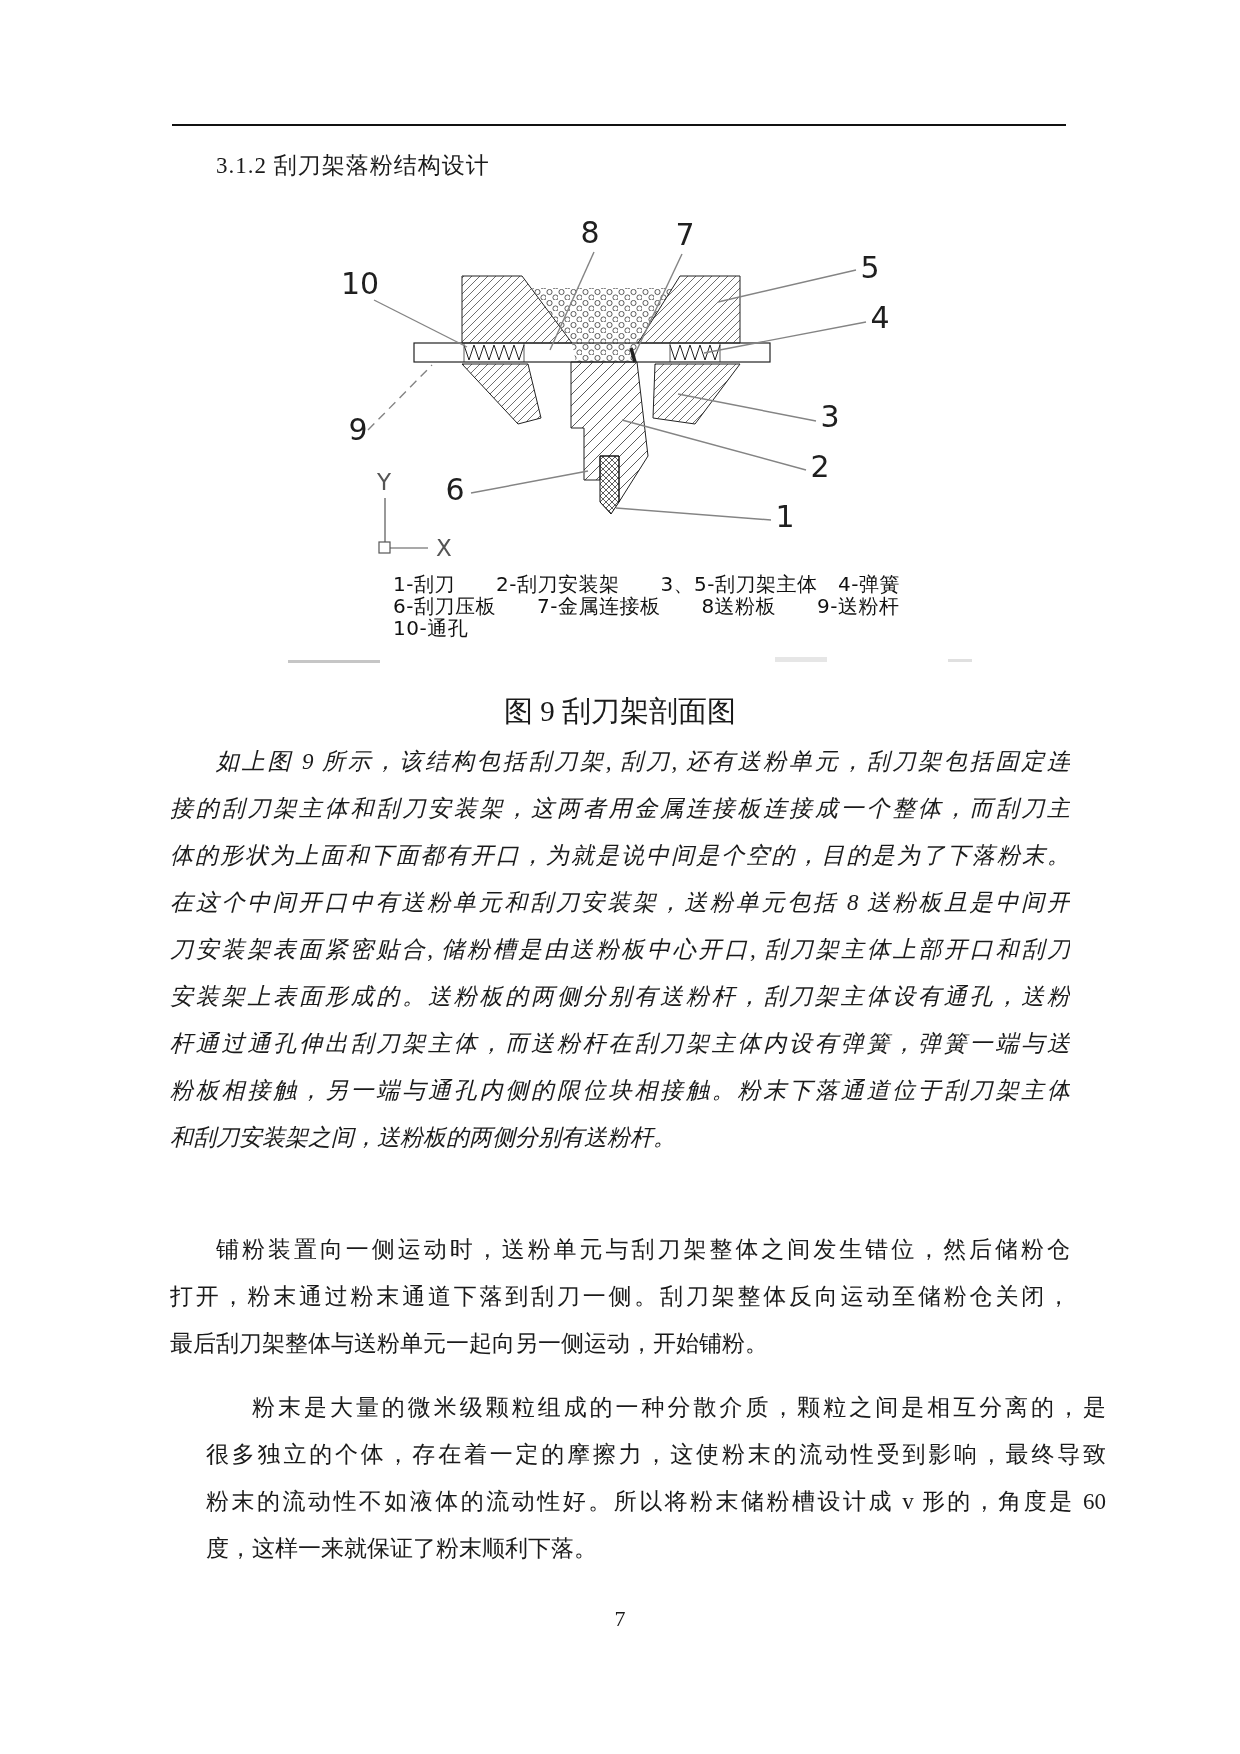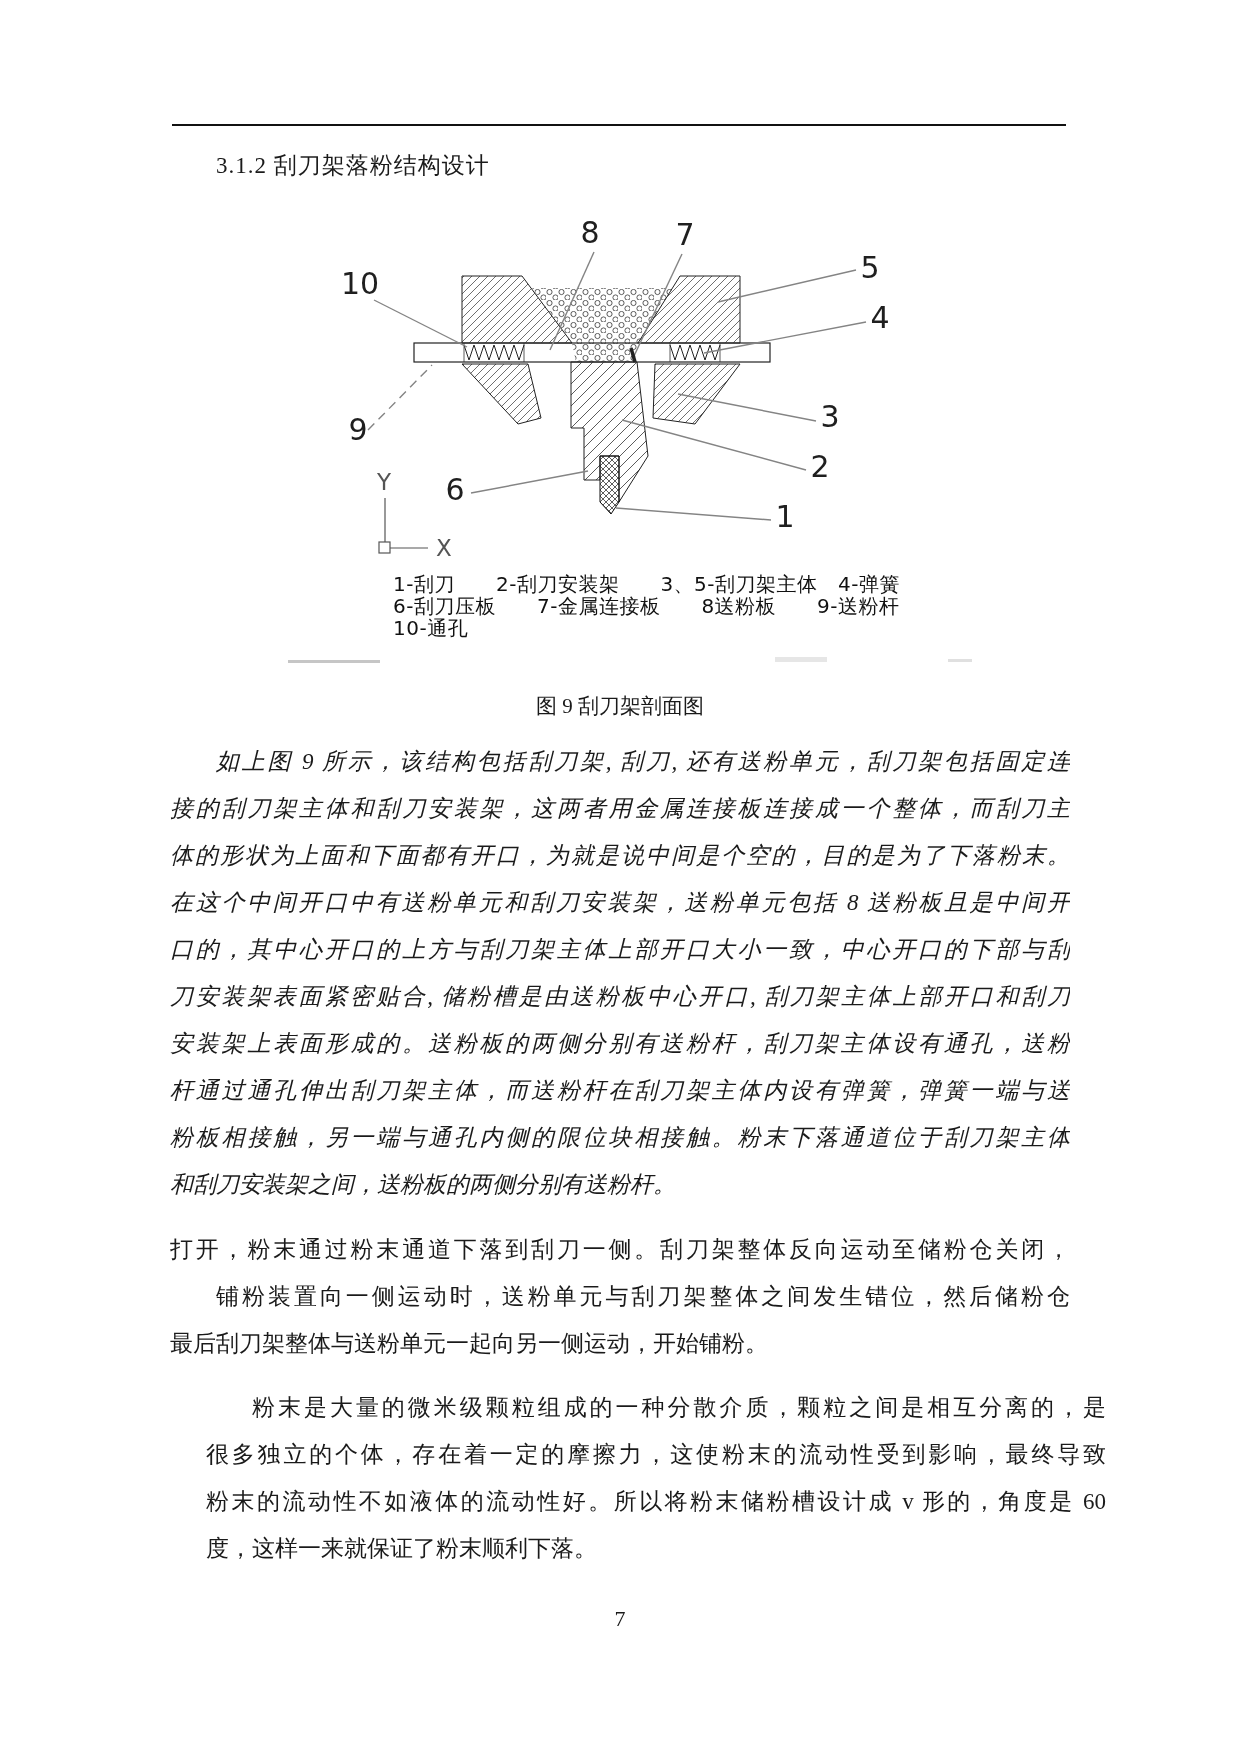--- a/index.html
+++ b/index.html
@@ -4,21 +4,21 @@
 <style>
   html,body{margin:0;padding:0;background:#ffffff;}
   .page{
     position:relative;width:1240px;height:1634px;background:#fff;
     font-family:"Liberation Serif", serif;color:#1a1a1a;overflow:hidden;
   }
   .top-rule{position:absolute;left:172px;top:124px;width:894px;height:2px;background:#111;}
   .heading{position:absolute;left:216px;top:150px;font-size:23px;letter-spacing:1px;white-space:nowrap;}
   .figure-wrap{position:absolute;left:270px;top:190px;width:700px;height:480px;}
   .artifact{position:absolute;}
-  .caption{position:absolute;left:170px;top:692px;width:900px;text-align:center;font-size:21px;}
+  .caption{position:absolute;left:170px;top:692px;width:900px;text-align:center;font-size:29px;}
   .para{position:absolute;left:170px;width:900px;}
   .bline{
     height:47px;line-height:47px;font-size:23px;white-space:nowrap;
     text-align:justify;text-align-last:justify;overflow:hidden;
   }
   .bline.indent{text-indent:46px;}
   .bline.end{text-align-last:left;white-space:normal;}
   .page-num{position:absolute;left:170px;top:1606px;width:900px;text-align:center;font-size:22px;}
   svg text.fig-num{font-family:"DejaVu Sans", sans-serif;font-size:30px;fill:#1f1f1f;}
   svg text.axis-lab{font-family:"DejaVu Sans", sans-serif;font-size:23px;fill:#555;}
@@ -117,31 +117,30 @@
   <div class="artifact" style="left:775px;top:657px;width:52px;height:5px;background:#e6e6e6;"></div>
   <div class="artifact" style="left:948px;top:659px;width:24px;height:3px;background:#e0e0e0;"></div>
 
   <div class="caption">图 9 刮刀架剖面图</div>
 
   <div class="para" style="top:738px;font-style:italic;">
     <div class="bline indent">如上图 9 所示，该结构包括刮刀架, 刮刀, 还有送粉单元，刮刀架包括固定连</div>
     <div class="bline">接的刮刀架主体和刮刀安装架，这两者用金属连接板连接成一个整体，而刮刀主</div>
     <div class="bline">体的形状为上面和下面都有开口，为就是说中间是个空的，目的是为了下落粉末。</div>
     <div class="bline">在这个中间开口中有送粉单元和刮刀安装架，送粉单元包括 8 送粉板且是中间开</div>
-    <div class="bline">口的，其中心开口的上方与刮刀架主体上部开口大小一致，中心开口的下部与刮</div>
     <div class="bline">刀安装架表面紧密贴合, 储粉槽是由送粉板中心开口, 刮刀架主体上部开口和刮刀</div>
     <div class="bline">安装架上表面形成的。送粉板的两侧分别有送粉杆，刮刀架主体设有通孔，送粉</div>
     <div class="bline">杆通过通孔伸出刮刀架主体，而送粉杆在刮刀架主体内设有弹簧，弹簧一端与送</div>
     <div class="bline">粉板相接触，另一端与通孔内侧的限位块相接触。粉末下落通道位于刮刀架主体</div>
     <div class="bline end">和刮刀安装架之间，送粉板的两侧分别有送粉杆。</div>
   </div>
 
   <div class="para" style="top:1226px;">
+    <div class="bline indent">铺粉装置向一侧运动时，送粉单元与刮刀架整体之间发生错位，然后储粉仓</div>
     <div class="bline">打开，粉末通过粉末通道下落到刮刀一侧。刮刀架整体反向运动至储粉仓关闭，</div>
-    <div class="bline indent">铺粉装置向一侧运动时，送粉单元与刮刀架整体之间发生错位，然后储粉仓</div>
     <div class="bline end">最后刮刀架整体与送粉单元一起向另一侧运动，开始铺粉。</div>
   </div>
 
   <div class="para" style="top:1384px;margin-left:36px;">
     <div class="bline indent">粉末是大量的微米级颗粒组成的一种分散介质，颗粒之间是相互分离的，是</div>
     <div class="bline">很多独立的个体，存在着一定的摩擦力，这使粉末的流动性受到影响，最终导致</div>
     <div class="bline">粉末的流动性不如液体的流动性好。所以将粉末储粉槽设计成 v 形的，角度是 60</div>
     <div class="bline end">度，这样一来就保证了粉末顺利下落。</div>
   </div>
 

